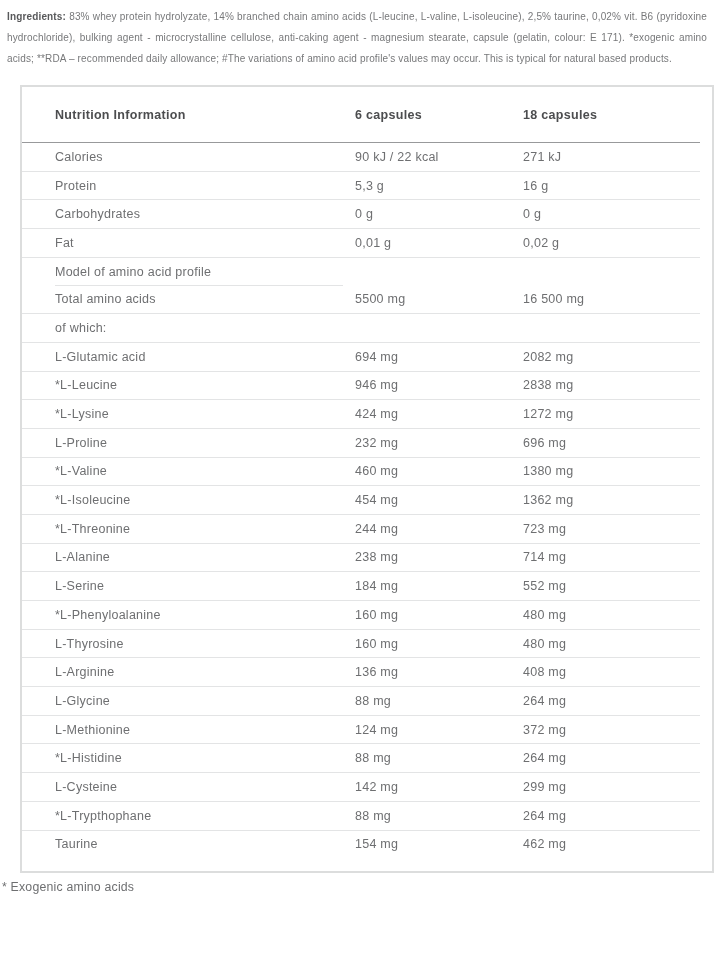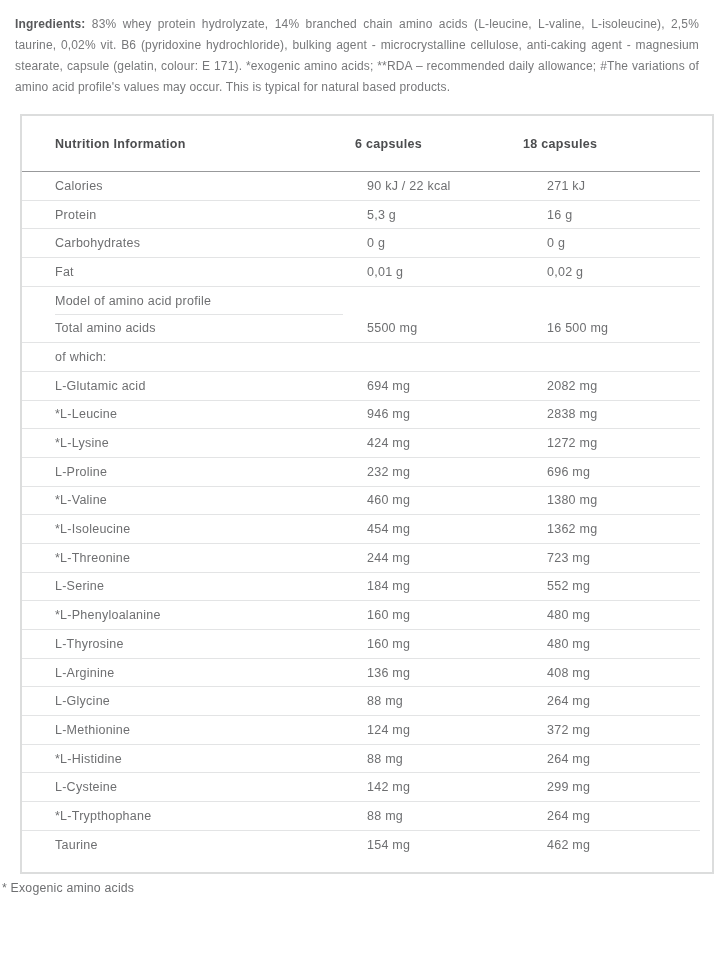--- a/index.html
+++ b/index.html
@@ -11,22 +11,22 @@
     --header-line:#98999b;
     --box-border:#dcdddd;
   }
   html,body{margin:0;padding:0;background:#ffffff;}
   body{
     width:714px;height:967px;overflow:hidden;
     font-family:"Liberation Sans", sans-serif;
     -webkit-font-smoothing:antialiased;
   }
   .ingredients{
-    margin:12px;padding:2px 3px 0 3px;
-    font-size:12px;line-height:21px;letter-spacing:0.15px;
+    margin:4px;padding:2px 3px 0 3px;
+    font-size:10px;line-height:21px;letter-spacing:0.15px;
     color:var(--para);text-align:justify;
   }
   .ingredients strong{color:var(--para-bold);font-weight:bold;}
   .nutrition-box{
     margin:16px 0 0 20px;
     width:690px;
     border:2px solid var(--box-border);
     background:#ffffff;
     padding-bottom:13px;
   }
@@ -42,21 +42,20 @@
   .c2{width:168px;flex:0 0 auto;}
   .c3{flex:1 1 auto;}
   .row{
     display:flex;align-items:center;
     height:27.7px;
     margin-right:12px;
     border-bottom:1px solid var(--row-line);
     font-size:12.5px;letter-spacing:0.25px;
     color:var(--text);
     position:relative;
-    gap:12px;
   }
   .row:last-child{border-bottom:none;}
   .row.partial{border-bottom:none;}
   .row.partial::after{
     content:"";position:absolute;left:33px;bottom:-1px;
     width:288px;height:1px;background:var(--row-line);
   }
   .footnote{
     margin:0;padding-left:2px;
     font-size:12.3px;letter-spacing:0.2px;line-height:13px;
@@ -156,20 +155,25 @@
     <div class="c2">454 mg</div>
     <div class="c3">1362 mg</div>
   </div>
 
   <div class="row">
     <div class="c1">*L-Threonine</div>
     <div class="c2">244 mg</div>
     <div class="c3">723 mg</div>
   </div>
 
+  <div class="row">
+    <div class="c1">L-Alanine</div>
+    <div class="c2">238 mg</div>
+    <div class="c3">714 mg</div>
+  </div>
 
   <div class="row">
     <div class="c1">L-Serine</div>
     <div class="c2">184 mg</div>
     <div class="c3">552 mg</div>
   </div>
 
   <div class="row">
     <div class="c1">*L-Phenyloalanine</div>
     <div class="c2">160 mg</div>

